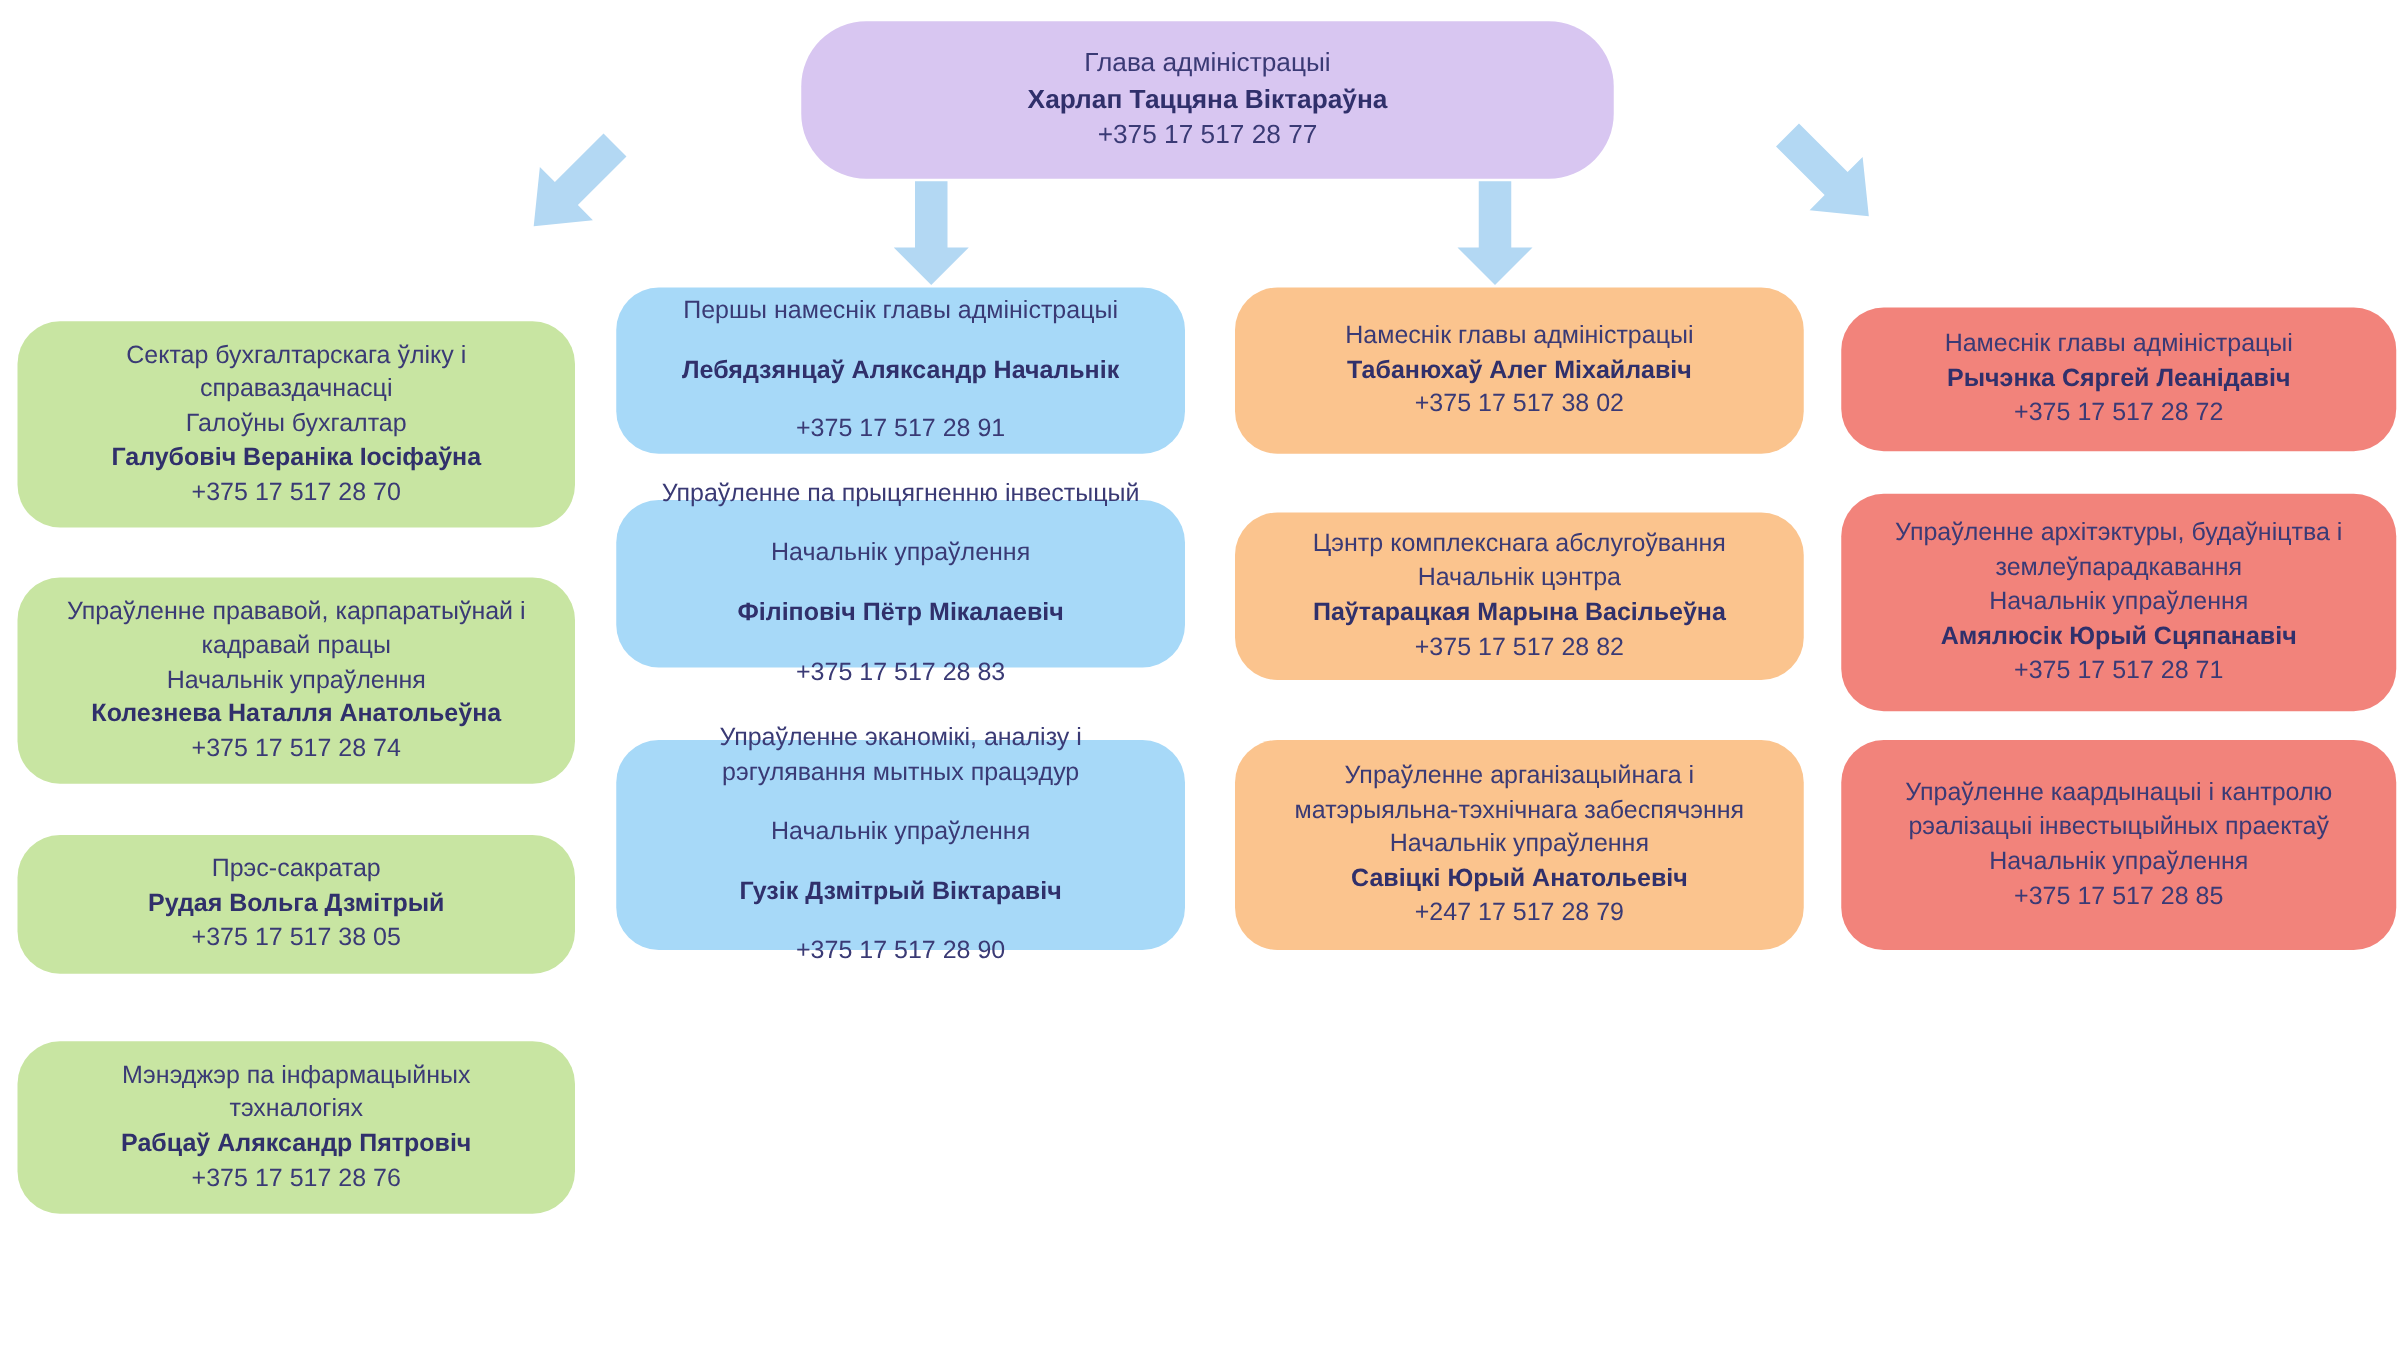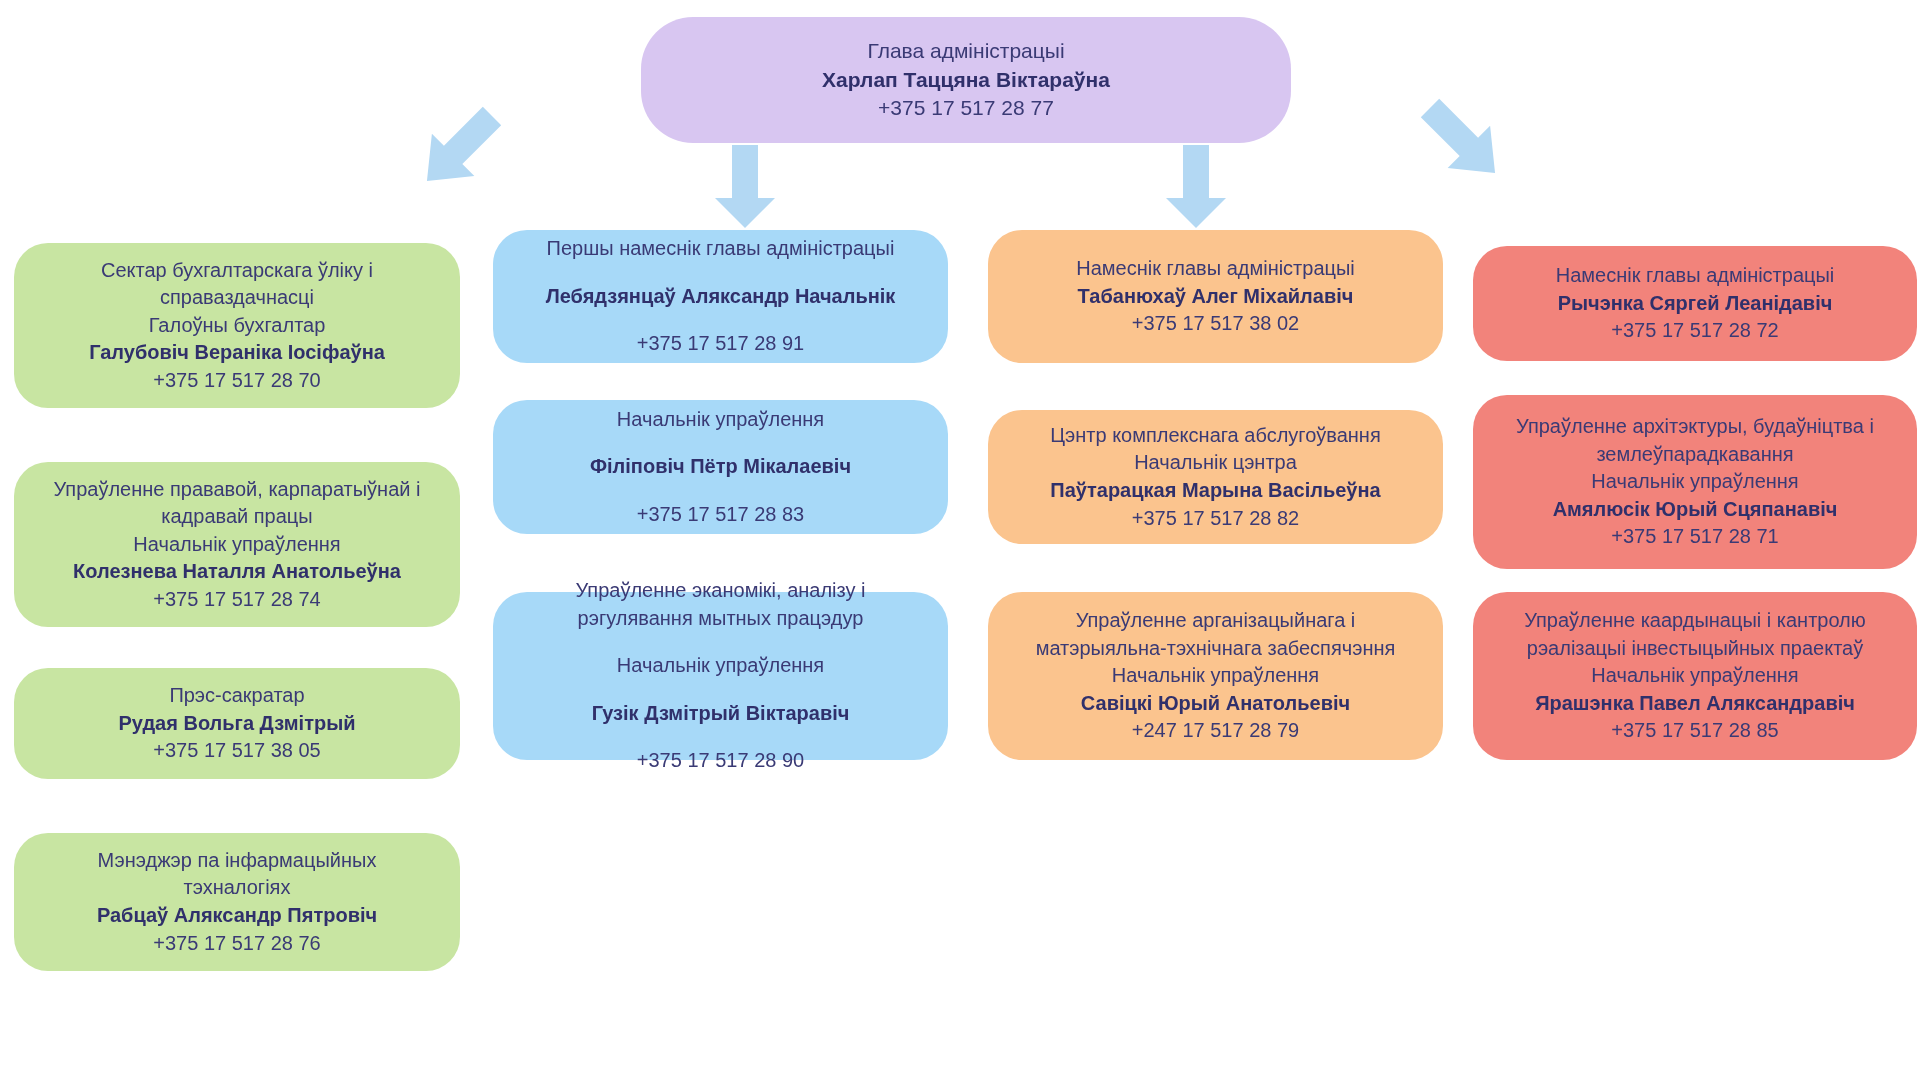--- a/index.html
+++ b/index.html
@@ -68,21 +68,21 @@
       <polygon class="arrow" points="-13,0 13,0 13,55 30,55 0,92 -30,55 -13,55"></polygon>
     </g>
   </svg>
 
   <div class="box head" style="left:641px; top:17px; width:650px; height:126px;">
     <div class="role">Глава адміністрацыі</div>
     <div class="name">Харлап Таццяна Віктараўна</div>
     <div class="phone">+375 17 517 28 77</div>
   </div>
 
-  <div class="box green" style="left:14px; top:243px; width:446px; height:165px;">
+  <div class="box green" style="left:14px; top:257px; width:446px; height:165px;">
     <div class="dept">Сектар бухгалтарскага ўліку і справаздачнасці</div>
     <div class="role">Галоўны бухгалтар</div>
     <div class="name">Галубовіч Вераніка Іосіфаўна</div>
     <div class="phone">+375 17 517 28 70</div>
   </div>
 
   <div class="box green" style="left:14px; top:462px; width:446px; height:165px;align-items:center;">
     <div class="dept">Упраўленне прававой, карпаратыўнай і кадравай працы</div>
     <div class="role">Начальнік упраўлення</div>
     <div class="name">Колезнева Наталля Анатольеўна</div>
@@ -101,20 +101,21 @@
     <div class="phone">+375 17 517 28 76</div>
   </div>
 
   <div class="box blue" style="left:493px; top:230px; width:455px; height:133px;">
     <div class="role">Першы намеснік главы адміністрацыі</div>
     <div class="name">Лебядзянцаў Аляксандр Начальнік</div>
     <div class="phone">+375 17 517 28 91</div>
   </div>
 
   <div class="box blue" style="left:493px; top:400px; width:455px; height:134px;">
+    <div class="dept">Упраўленне па прыцягненню інвестыцый</div>
     <div class="role">Начальнік упраўлення</div>
     <div class="name">Філіповіч Пётр Мікалаевіч</div>
     <div class="phone">+375 17 517 28 83</div>
   </div>
 
   <div class="box blue" style="left:493px; top:592px; width:455px; height:168px;">
     <div class="dept">Упраўленне эканомікі, аналізу і рэгулявання мытных працэдур</div>
     <div class="role">Начальнік упраўлення</div>
     <div class="name">Гузік Дзмітрый Віктаравіч</div>
     <div class="phone">+375 17 517 28 90</div>
@@ -149,17 +150,16 @@
   <div class="box red" style="left:1473px; top:395px; width:444px; height:174px;">
     <div class="dept">Упраўленне архітэктуры, будаўніцтва і землеўпарадкавання</div>
     <div class="role">Начальнік упраўлення</div>
     <div class="name">Амялюсік Юрый Сцяпанавіч</div>
     <div class="phone">+375 17 517 28 71</div>
   </div>
 
   <div class="box red" style="left:1473px; top:592px; width:444px; height:168px;">
     <div class="dept">Упраўленне каардынацыі і кантролю рэалізацыі інвестыцыйных праектаў</div>
     <div class="role">Начальнік упраўлення</div>
-    <div class="name">Ярашэнка Павел Аляксандравіч</div>
     <div class="phone">+375 17 517 28 85</div>
   </div>
 
 </div>
 
 </body></html>

